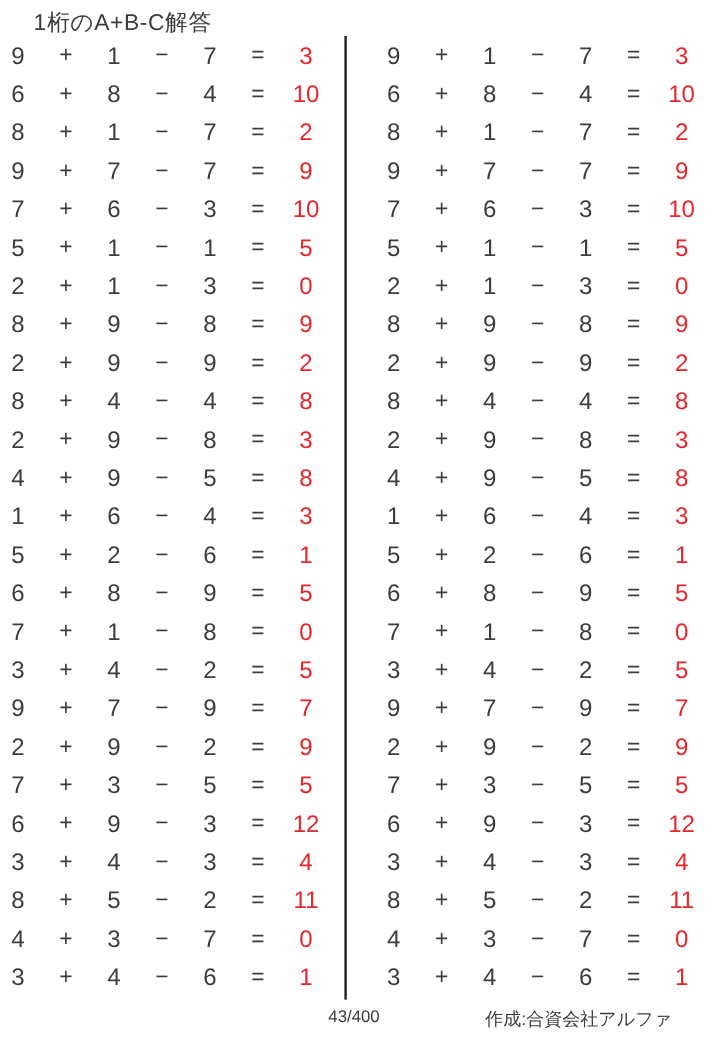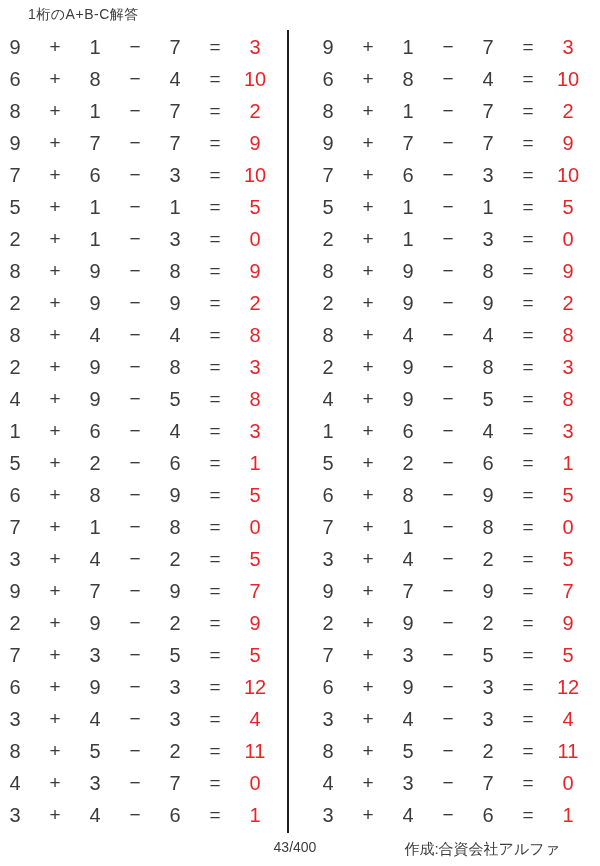--- a/index.html
+++ b/index.html
@@ -13,21 +13,21 @@
     height: 866px;
     background: #ffffff;
     font-family: "Liberation Sans", sans-serif;
     color: var(--text-color, #3c3c3c);
     overflow: hidden;
   }
   .title {
     position: absolute;
     left: 28px;
     top: 6px;
-    font-size: 14px;
+    font-size: 19px;
     letter-spacing: 0.5px;
     color: var(--text-color, #3c3c3c);
     text-align: center;
   }
   .col {
     position: absolute;
     top: 31px;
     width: 280px;
   }
   .col-left  { left: -5px; }

